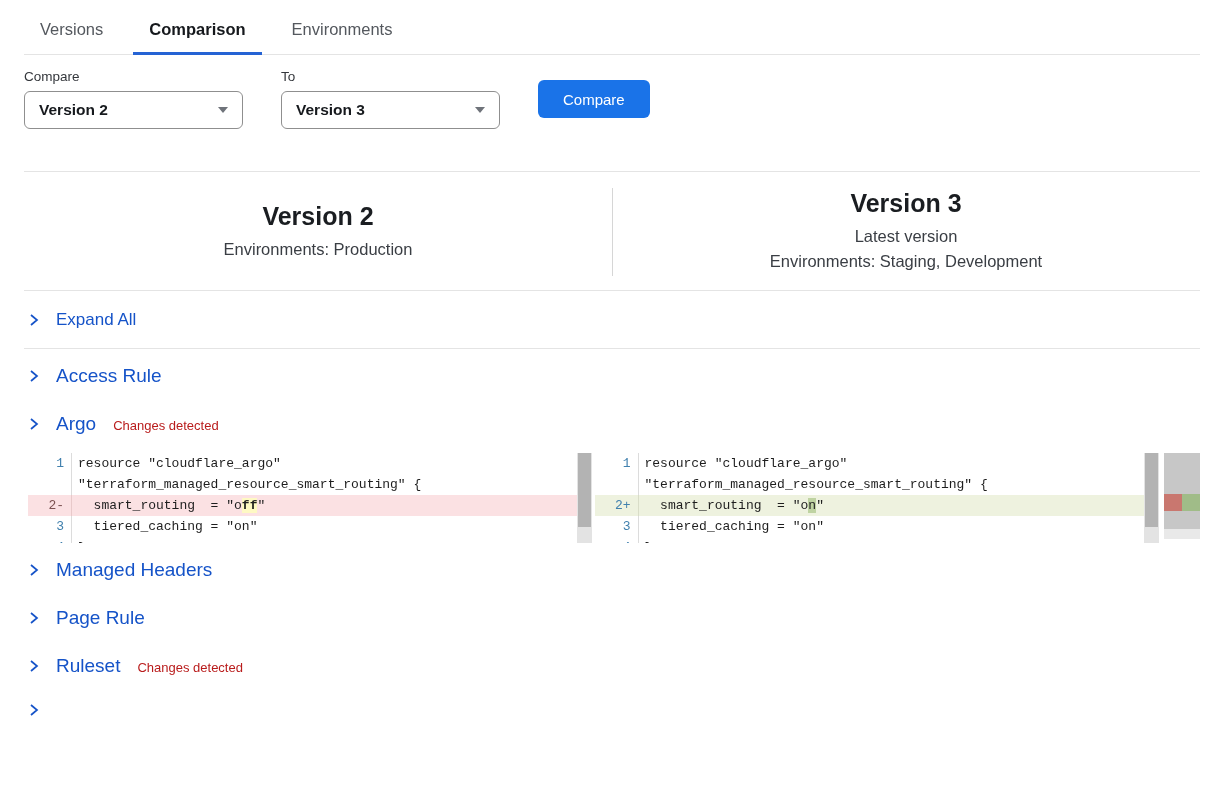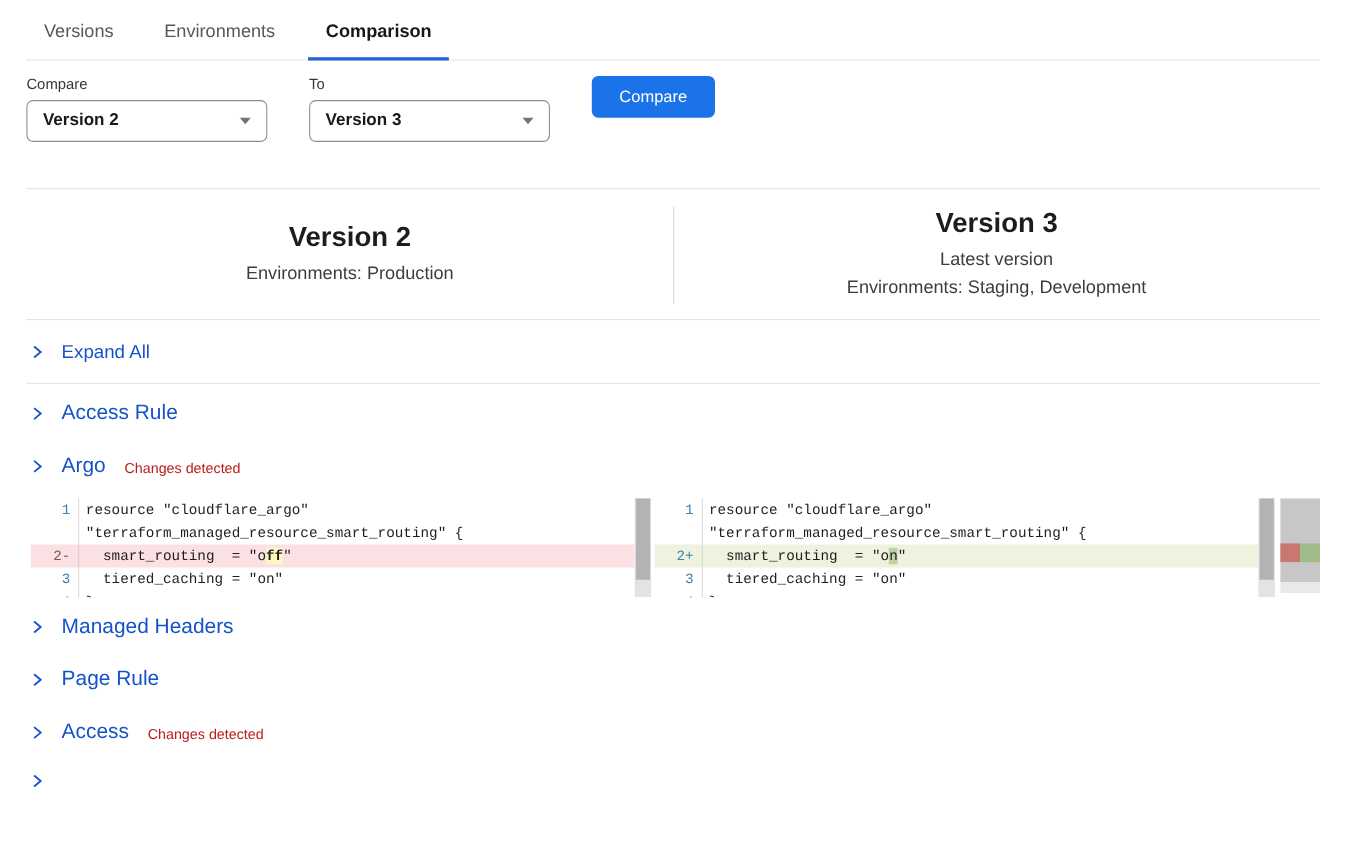--- a/index.html
+++ b/index.html
@@ -7,21 +7,21 @@
     font-family:"Liberation Sans", sans-serif; color:#1f2227; }
   .page { padding:0 24px; }
 
   
   .tabs { display:flex; gap:14px; padding-top:16px; border-bottom:1px solid #e4e4e4; }
   .tab { position:relative; padding:4px 16px 15px 16px; font-size:16.5px; color:#54585e; cursor:pointer; }
   .tab.active { color:#15181c; font-weight:bold; }
   .tab.active::after { content:""; position:absolute; left:0; right:0; bottom:-1px; height:3px; background:#2563d4; }
 
   
-  .form-row { display:flex; gap:38px; margin-top:14px; align-items:flex-start; }
+  .form-row { display:flex; gap:38px; margin-top:14px; align-items:center; }
   .field-label { font-size:13.5px; color:#34373c; margin-bottom:7px; }
   .select { width:219px; height:38px; border:1px solid #8f8f8f; border-radius:6px;
     display:flex; align-items:center; justify-content:space-between; padding:0 14px;
     font-size:15.5px; font-weight:bold; color:#16191d; cursor:pointer; background:#fff; }
   .caret { width:0; height:0; border-left:5px solid transparent; border-right:5px solid transparent;
     border-top:6px solid #6f737a; }
   .btn-primary { height:38px; padding:0 25px; background:#1a73e8; color:#fff; border:none;
     border-radius:6px; font-size:15px; font-family:inherit; cursor:pointer; }
 
   .hr { height:1px; background:#e4e4e4; }
@@ -66,22 +66,22 @@
   .minimap .mark-del { position:absolute; left:0; width:18px; top:41px; height:17px; background:#c9776f; }
   .minimap .mark-add { position:absolute; left:18px; width:18px; top:41px; height:17px; background:#a0bc88; }
 </style>
 </head>
 <body>
 
 <div class="page">
 
   <div class="tabs">
     <div class="tab">Versions</div>
+    <div class="tab active">Comparison</div>
     <div class="tab">Environments</div>
-    <div class="tab active">Comparison</div>
   </div>
 
   <div class="form-row">
     <div>
       <div class="field-label">Compare</div>
       <div class="select">
         <span>Version 2</span>
         <span class="caret"></span>
       </div>
     </div>
@@ -214,21 +214,21 @@
         <polyline points="3,2 9,7 3,12" fill="none" stroke="#1553c8" stroke-width="1.7"></polyline>
       </svg>
     <span>Page Rule</span>
     <span class="badge"></span>
   </div>
 
   <div class="row-link section-row">
     <svg class="chev" width="11" height="14" viewBox="0 0 11 14">
         <polyline points="3,2 9,7 3,12" fill="none" stroke="#1553c8" stroke-width="1.7"></polyline>
       </svg>
-    <span>Access</span>
+    <span>Ruleset</span>
     <span class="badge">Changes detected</span>
   </div>
 
   <div class="row-link section-row">
     <svg class="chev" width="11" height="14" viewBox="0 0 11 14">
         <polyline points="3,2 9,7 3,12" fill="none" stroke="#1553c8" stroke-width="1.7"></polyline>
       </svg>
     <span class="badge"></span>
   </div>
 

